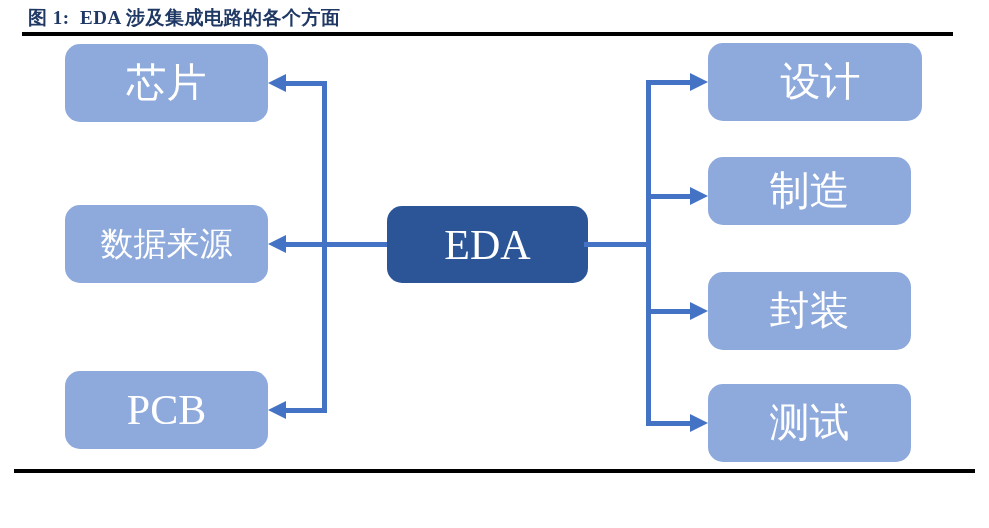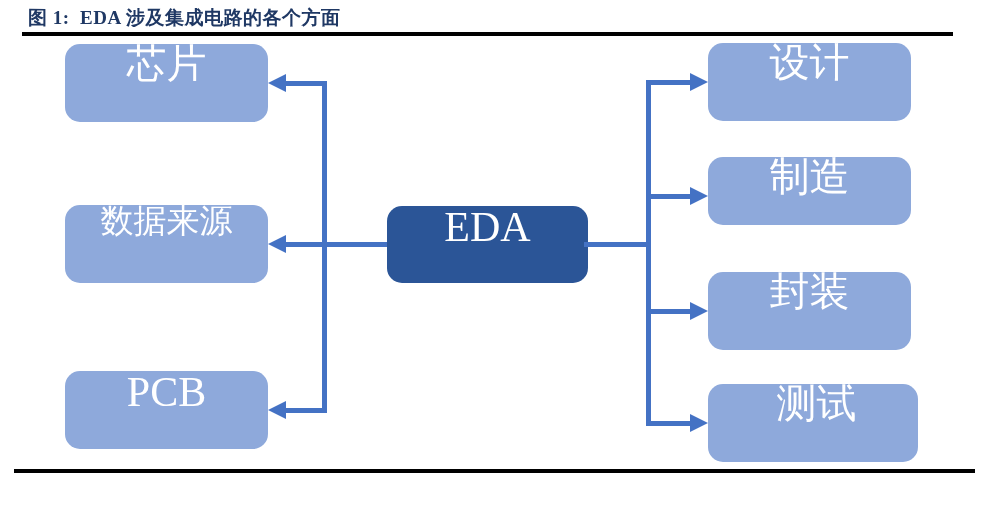--- a/index.html
+++ b/index.html
@@ -10,30 +10,30 @@
   .page{position:relative;width:989px;height:528px;background:#ffffff;overflow:hidden;
         font-family:"Liberation Serif",serif;border-radius:22px;}
   .title{position:absolute;left:28px;top:5px;font-size:19px;font-weight:bold;
          color:var(--title);white-space:pre;letter-spacing:0.5px;}
   .rule{position:absolute;background:var(--rule);height:4px;}
   .rule-top{left:22px;top:32px;width:931px;}
   .rule-bottom{left:14px;top:469px;width:961px;}
   .source{position:absolute;left:30px;top:481px;font-size:19px;color:var(--source-text);
           letter-spacing:0.5px;}
   .node{position:absolute;background:var(--node-light);border-radius:15px;
-        color:var(--node-text);display:flex;align-items:flex-start;justify-content:center;
+        color:var(--node-text);display:flex;align-items:center;justify-content:center;
         text-align:center;line-height:1;}
   .n-chip  {left:65px; top:44px; width:203px;height:78px;font-size:40px;}
   .n-mcm   {left:65px; top:205px;width:203px;height:78px;font-size:33px;}
   .n-pcb   {left:65px; top:371px;width:203px;height:78px;font-size:42px;}
   .n-eda   {left:387px;top:206px;width:201px;height:77px;font-size:42px;background:var(--node-dark);}
-  .n-design{left:708px;top:43px; width:203px;height:78px;font-size:40px;}
+  .n-design{left:708px;top:43px; width:203px;height:78px;font-size:40px;padding-left:11px;}
   .n-mfg   {left:708px;top:157px;width:203px;height:68px;font-size:40px;}
   .n-pkg   {left:708px;top:272px;width:203px;height:78px;font-size:40px;}
-  .n-test  {left:708px;top:384px;width:203px;height:78px;font-size:40px;padding-left:7px;}
+  .n-test  {left:708px;top:384px;width:203px;height:78px;font-size:40px;}
   .hline,.vline{position:absolute;background:var(--connector);}
   .hline{height:5px;} .vline{width:5px;}
   .l-main  {left:286px;top:242px;width:101px;}
   .l-trunk {left:322px;top:81px;height:332px;}
   .l-top   {left:286px;top:81px;width:41px;}
   .l-bot   {left:286px;top:408px;width:41px;}
   .r-main  {left:584px;top:242px;width:67px;}
   .r-trunk {left:646px;top:80px;height:346px;}
   .r-b1    {left:648px;top:80px;width:42px;}
   .r-b2    {left:648px;top:194px;width:42px;}

